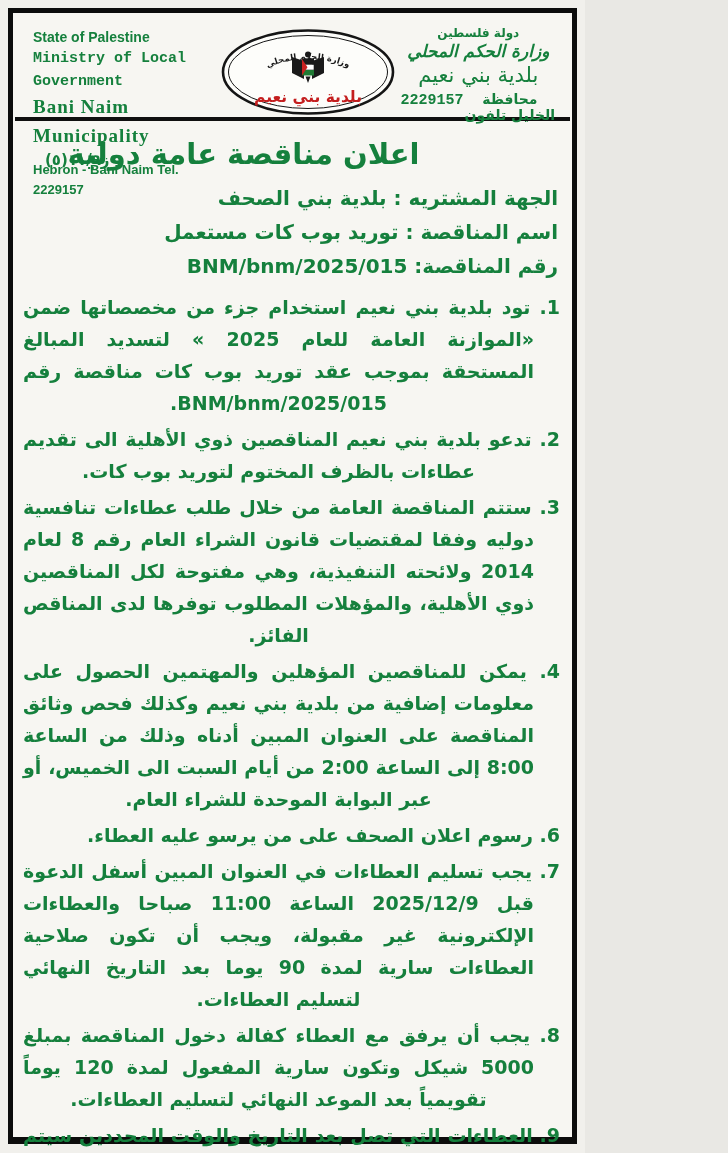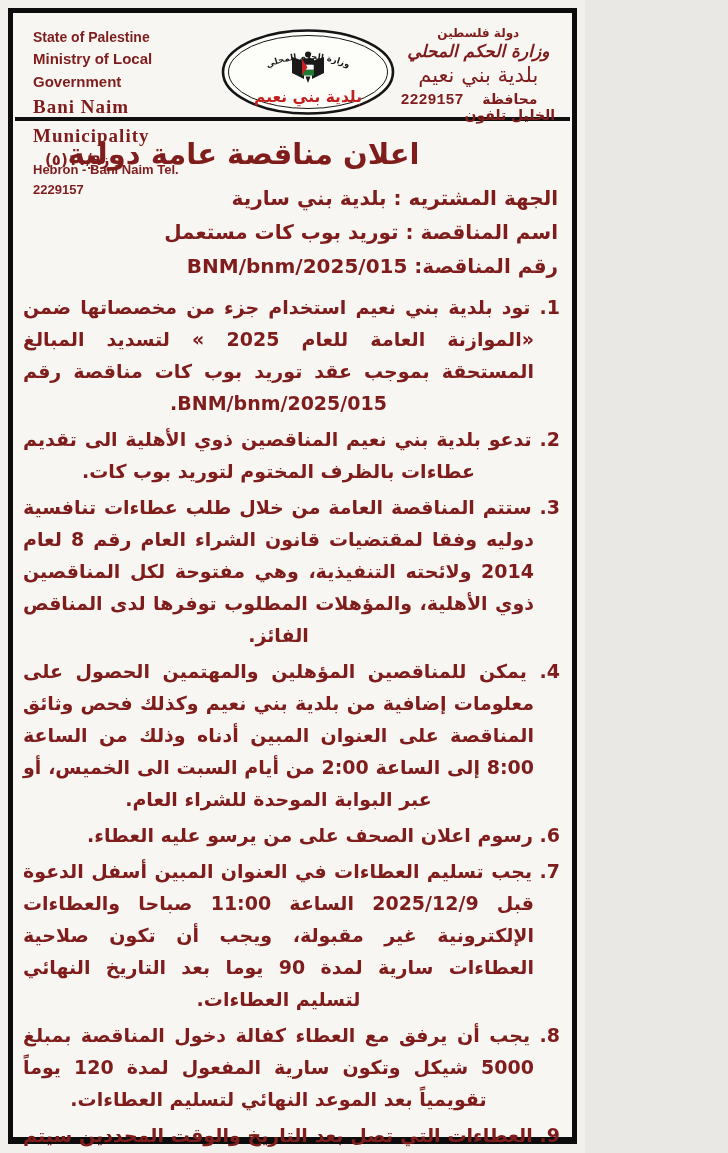--- a/index.html
+++ b/index.html
@@ -1,26 +1,26 @@
 <!DOCTYPE html>
 <html lang="ar"><head>
 <meta charset="utf-8">
 <style>
   html,body{margin:0;padding:0;background:#e9e8e4;}
   .page{position:relative;width:585px;height:1153px;background:#f1f0ec;overflow:hidden;
-        font-family:"DejaVu Sans",sans-serif;color:#7f1d1d;}
+        font-family:"DejaVu Sans",sans-serif;color:#15803d;}
   .doc{position:absolute;left:8px;top:8px;right:8px;bottom:9px;background:#f7f6f2;
        border:5px solid #0c0c0c;border-bottom-width:7px;box-sizing:border-box;}
 
   
   .letterhead{display:flex;justify-content:space-between;align-items:flex-start;
               height:102px;padding:12px 14px 0 20px;box-sizing:border-box;}
   .en-block{width:262px;line-height:1.5;padding-top:2px;}
   .en-l1{font-family:"Liberation Sans",sans-serif;font-weight:bold;font-size:14px;}
-  .en-l2{font-family:Liberation Sans, sans-serif;font-weight:bold;font-size:15px;}
+  .en-l2{font-family:Liberation Mono, monospace;font-weight:bold;font-size:15px;}
   .en-l3{font-family:"Liberation Serif",serif;font-weight:bold;font-size:19px;letter-spacing:1px;}
   .en-l4{font-family:Liberation Sans, sans-serif;font-weight:bold;font-size:13px;margin-top:10px;}
   .logo-wrap{width:180px;flex:0 0 auto;margin-top:2px;}
   .ar-block{width:225px;direction:rtl;text-align:center;padding-top:1px;}
   .ar-l1{font-size:12px;font-weight:bold;letter-spacing:2px;}
   .ar-l2{font-size:17px;font-weight:bold;font-style:italic;margin-top:1px;}
   .ar-l3{font-size:21px;margin-top:2px;}
   .ar-l4{display:flex;direction:rtl;justify-content:space-between;align-items:baseline;
          margin-top:4px;padding:0 2px;}
   .ar-l4 .lbl{font-size:14px;font-weight:bold;}
@@ -88,21 +88,21 @@
 
     <div class="head-rule"></div>
 
     <div class="body">
       <div class="title-row">
         <span class="ref-code">ز١١/٩(٥)</span>
         <h1 class="main-title">اعلان مناقصة عامة دولية</h1>
       </div>
 
       <div class="intro">
-        <div>الجهة المشتريه : بلدية بني سارية</div>
+        <div>الجهة المشتريه : بلدية بني الصحف</div>
         <div>اسم المناقصة : توريد بوب كات مستعمل</div>
         <div>رقم المناقصة: BNM/bnm/2025/015</div>
       </div>
 
       <div class="items">
         <div class="item">1. تود بلدية بني نعيم استخدام جزء من مخصصاتها ضمن «الموازنة العامة للعام 2025 » لتسديد المبالغ المستحقة بموجب عقد توريد بوب كات مناقصة رقم BNM/bnm/2025/015.</div>
         <div class="item">2. تدعو بلدية بني نعيم المناقصين ذوي الأهلية الى تقديم عطاءات بالظرف المختوم لتوريد بوب كات.</div>
         <div class="item">3. ستتم المناقصة العامة من خلال طلب عطاءات تنافسية دوليه وفقا لمقتضيات قانون الشراء العام رقم 8 لعام 2014 ولائحته التنفيذية، وهي مفتوحة لكل المناقصين ذوي الأهلية، والمؤهلات المطلوب توفرها لدى المناقص الفائز.</div>
         <div class="item">4. يمكن للمناقصين المؤهلين والمهتمين الحصول على معلومات إضافية من بلدية بني نعيم وكذلك فحص وثائق المناقصة على العنوان المبين أدناه وذلك من الساعة 8:00 إلى الساعة 2:00 من أيام السبت الى الخميس، أو عبر البوابة الموحدة للشراء العام.</div>
         <div class="item single">6. رسوم اعلان الصحف على من يرسو عليه العطاء.</div>

